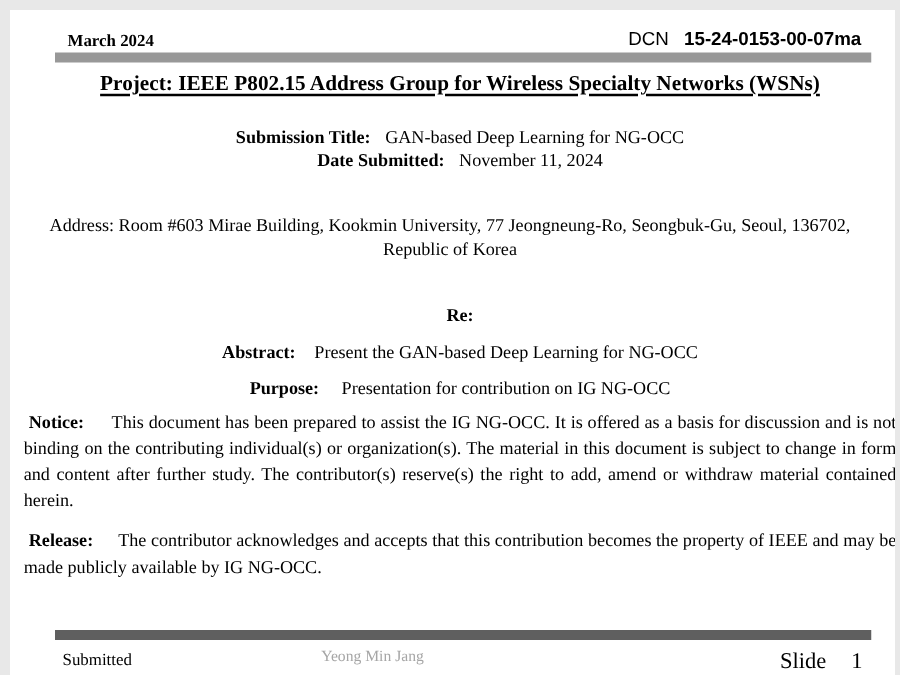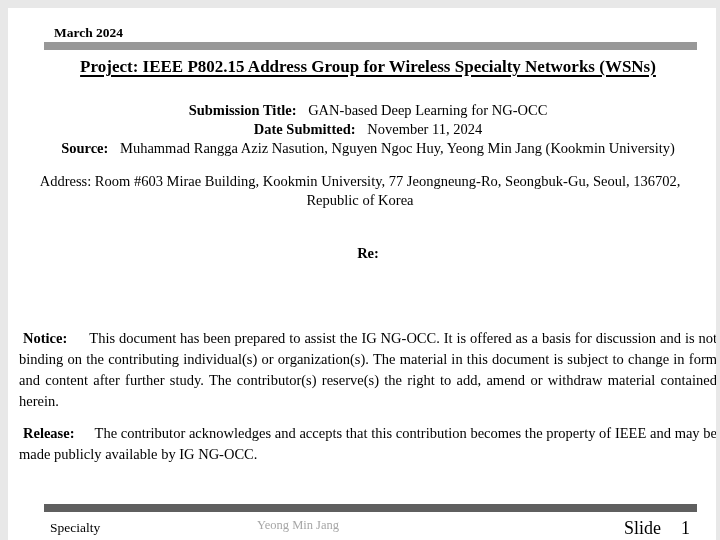--- a/index.html
+++ b/index.html
@@ -82,39 +82,41 @@
     font-size: 18px;
   }
   .footer-right .page-num { margin-left: 12px; }
 </style>
 </head>
 <body>
 
 <div class="slide">
 
   <div class="header-date">March 2024</div>
+  <div class="header-dcn"><span>DCN </span><span class="dcn-num">15-24-0153-00-07ma</span></div>
   <div class="rule-top"></div>
 
   <div class="title">Project: IEEE P802.15 Address Group for Wireless Specialty Networks (WSNs)</div>
 
   <div class="bodyline l-subtitle"><span class="lbl">Submission Title:</span><span> GAN-based Deep Learning for NG-OCC</span></div>
 
   <div class="bodyline l-datesub"><span class="lbl">Date Submitted:</span><span> November 11, 2024</span></div>
 
-  <div class="bodyline l-source"><span class="lbl">Source:</span><span> Muhammad Rangga Aziz Nasution, Nguyen Ngoc Huy, Yeong Min Jang (Kookmin University)</span></div>
 
   <div class="bodyline l-address">Address: Room #603 Mirae Building, Kookmin University, 77 Jeongneung-Ro, Seongbuk-Gu, Seoul, 136702, Republic of Korea</div>
 
 
   <div class="bodyline l-re"><span class="lbl">Re:</span></div>
 
+  <div class="bodyline l-abstract"><span class="lbl">Abstract:</span><span class="gap-sm">Present the GAN-based Deep Learning for NG-OCC</span></div>
 
+  <div class="bodyline l-purpose"><span class="lbl">Purpose:</span><span class="gap-md">Presentation for contribution on IG NG-OCC</span></div>
 
   <div class="para l-notice"><span class="lbl">Notice:</span><span class="gap-lg">This document has been prepared to assist the IG NG-OCC.  It is offered as a basis for discussion and is not binding on the contributing individual(s) or organization(s). The material in this document is subject to change in form and content after further study. The contributor(s) reserve(s) the right to add, amend or withdraw material contained herein.</span></div>
 
   <div class="para l-release"><span class="lbl">Release:</span><span class="gap-rl">The contributor acknowledges and accepts that this contribution becomes the property of IEEE and may be made publicly available by IG NG-OCC.</span></div>
 
   <div class="rule-bottom"></div>
-  <div class="footer-left">Specialty</div>
+  <div class="footer-left">Submitted</div>
   <div class="footer-center">Yeong Min Jang</div>
   <div class="footer-right"><span>Slide</span><span class="page-num">1</span></div>
 
 </div>
 
 </body></html>

